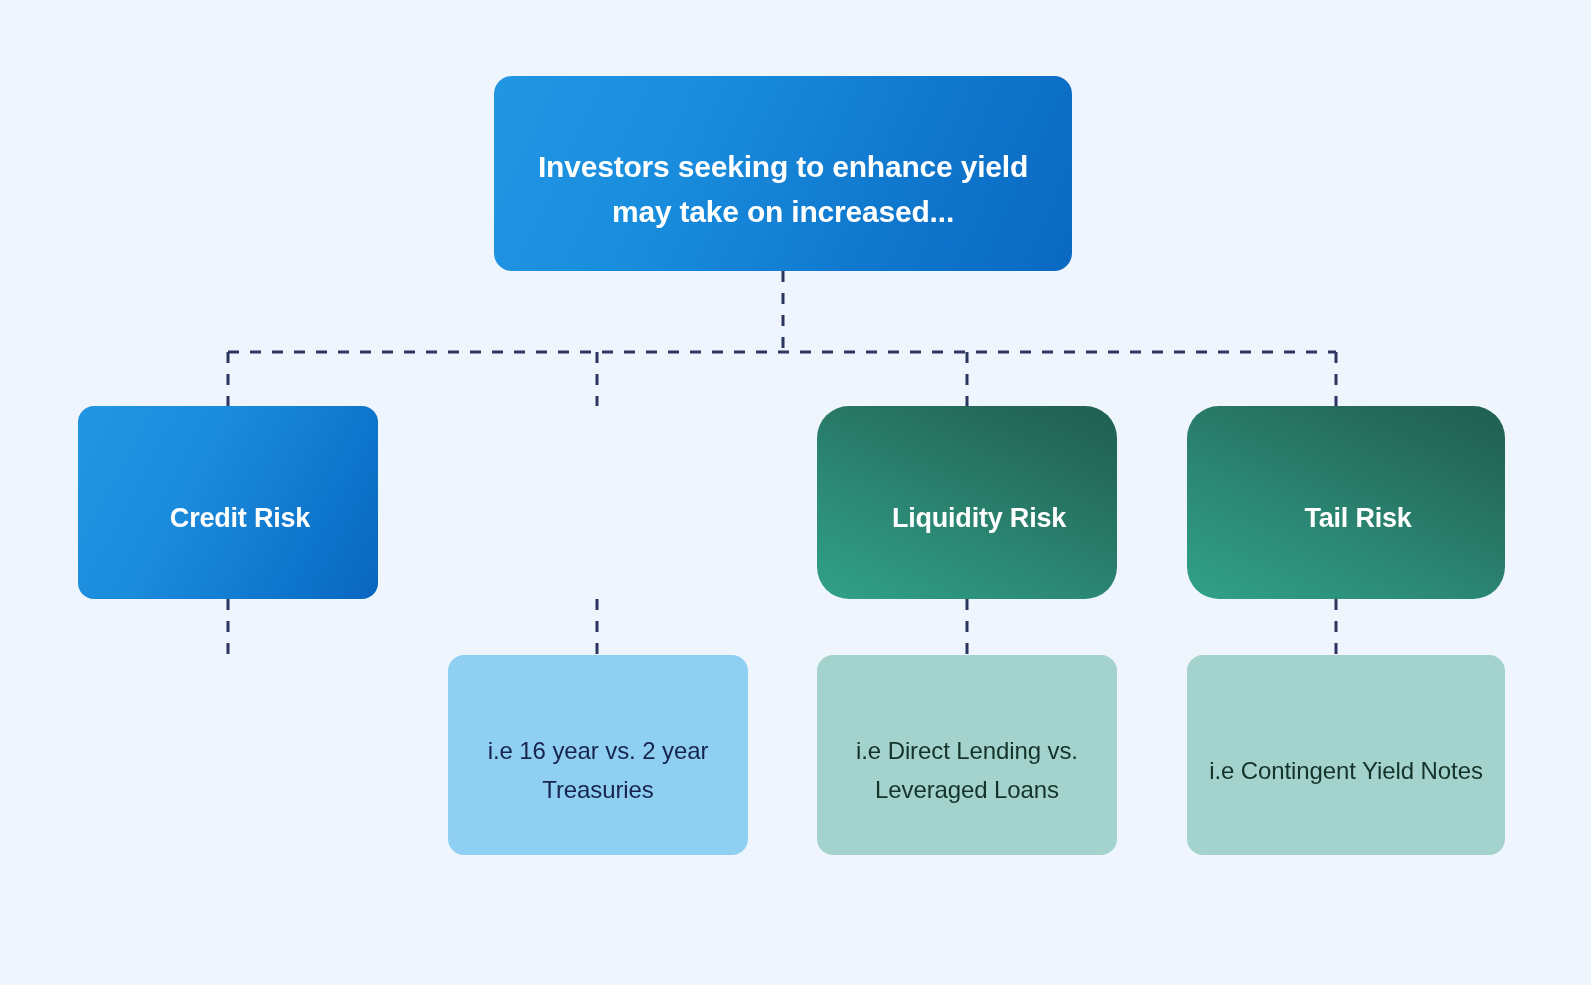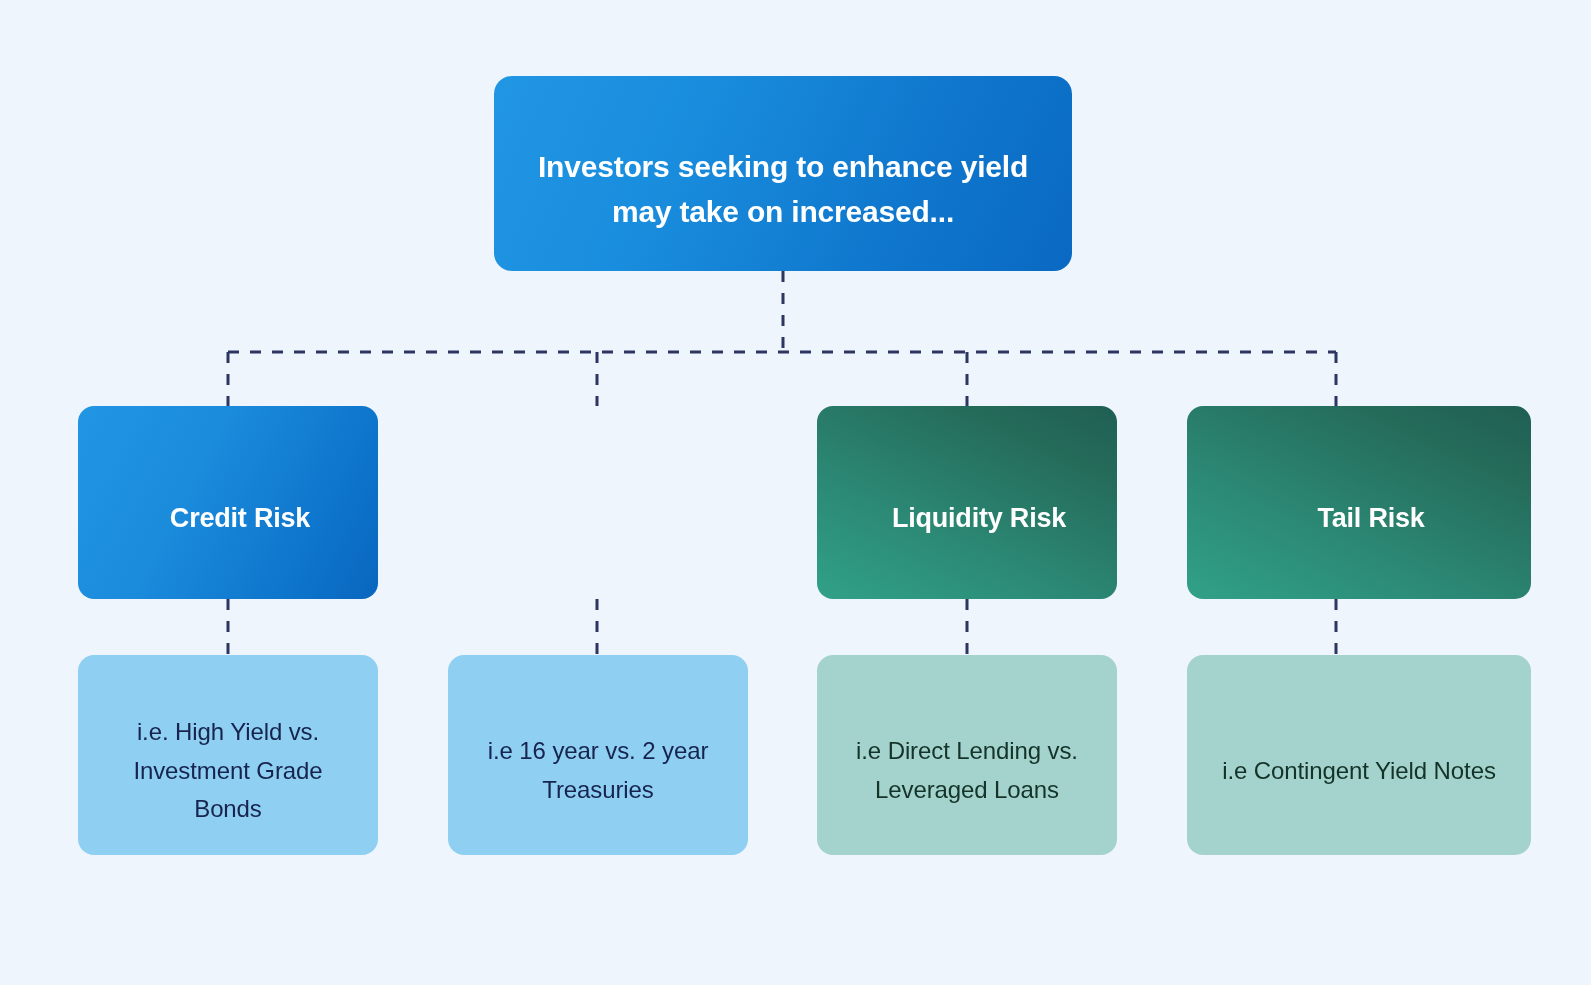--- a/index.html
+++ b/index.html
@@ -80,20 +80,21 @@
     font-weight: 700;
     line-height: 1.52;
     letter-spacing: -0.2px;
     padding: 0 26px;
   }
   .node.mid.blue {
     background: linear-gradient(118deg, #2196e3 0%, #1b8bdc 38%, #0d74cb 78%, #0a66bf 100%);
   }
   .node.mid.green {
     background: linear-gradient(205deg, #1f5f52 0%, #256b5a 22%, #2b8874 62%, #31a188 100%);
+    border-radius: 32px;
   }
 
   
   .node.leaf {
     top: 655px;
     height: 200px;
   }
   .node.leaf .label {
     font-size: 24px;
     font-weight: 400;
@@ -111,21 +112,21 @@
     background: #a4d2cc;
   }
   .node.leaf.green .label {
     color: #143329;
   }
 
   
   .col-0 { left: 78px;   width: 300px; }
   .col-1 { left: 448px;  width: 300px; }
   .col-2 { left: 817px;  width: 300px; }
-  .col-3 { left: 1187px; width: 344px; }
+  .col-3 { left: 1187px; width: 318px; }
 </style>
 </head>
 <body>
 
 <div id="diagram">
 
   <svg id="connectors" viewBox="0 0 1591 985" width="1591" height="985" aria-hidden="true">
     <g stroke="#2d3561" stroke-width="3" fill="none" stroke-dasharray="11 11" stroke-linecap="butt">
 
       <path d="M783,271 L783,352"></path>
@@ -151,23 +152,20 @@
   <div class="node mid blue col-0">
     <span class="label">Credit Risk</span>
   </div>
   <div class="node mid green col-2">
     <span class="label">Liquidity Risk</span>
   </div>
   <div class="node mid green col-3">
     <span class="label">Tail Risk</span>
   </div>
 
-  <div class="node leaf blue col-0">
-    <span class="label">i.e. High Yield vs. Investment Grade Bonds</span>
-  </div>
   <div class="node leaf blue col-1">
     <span class="label">i.e 16 year vs. 2 year Treasuries</span>
   </div>
   <div class="node leaf green col-3">
     <span class="label">i.e Contingent Yield Notes</span>
   </div>
   <div class="node leaf green col-2">
     <span class="label">i.e Direct Lending vs. Leveraged Loans</span>
   </div>
 

